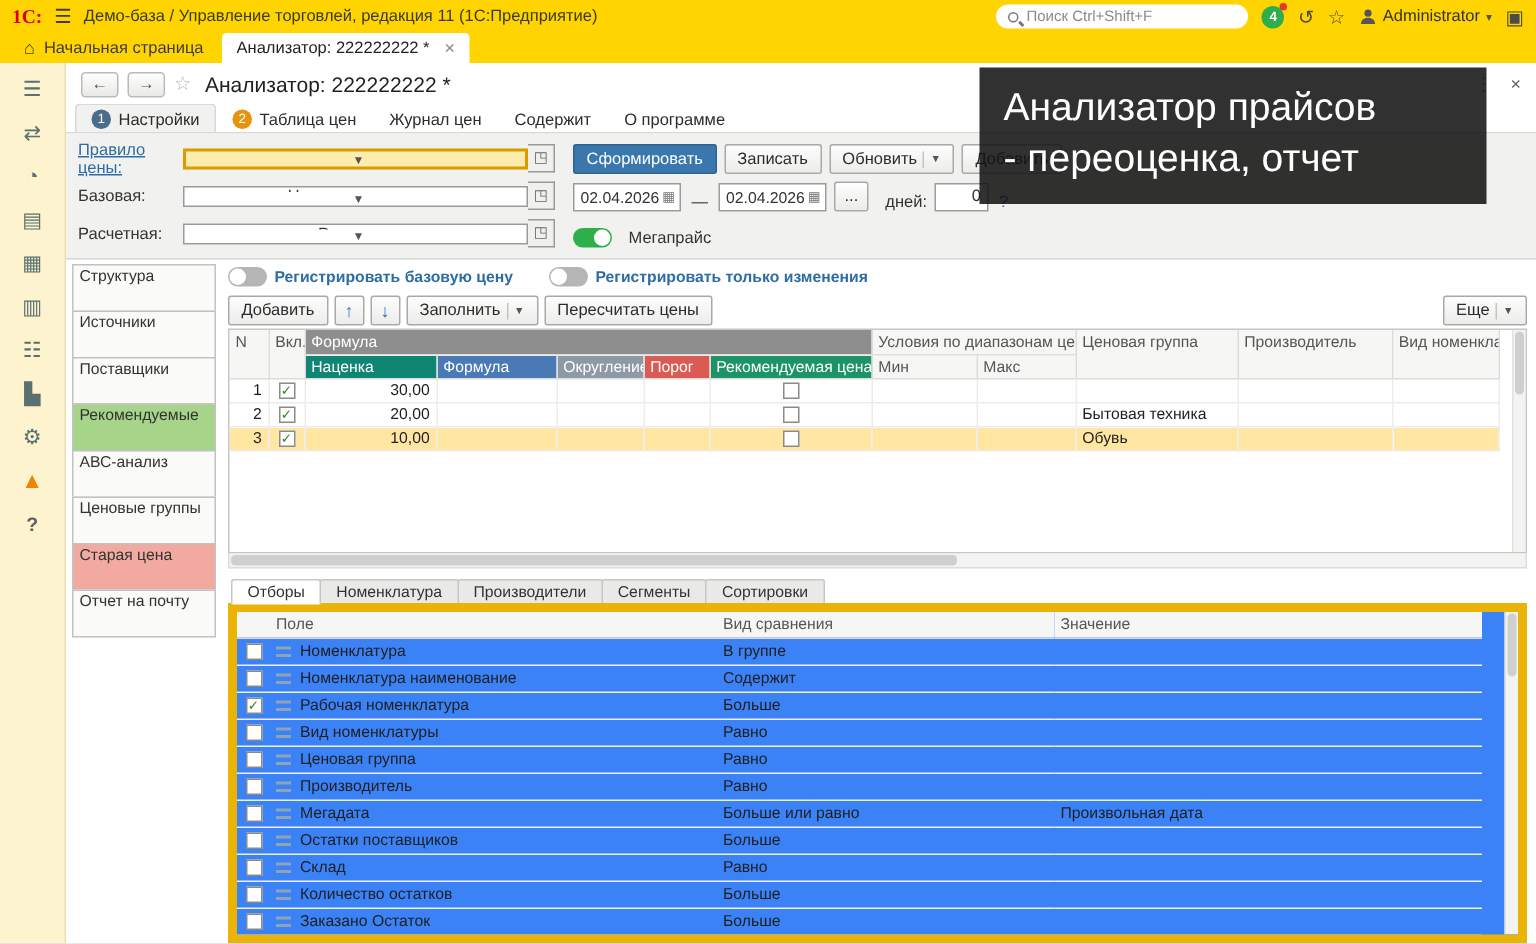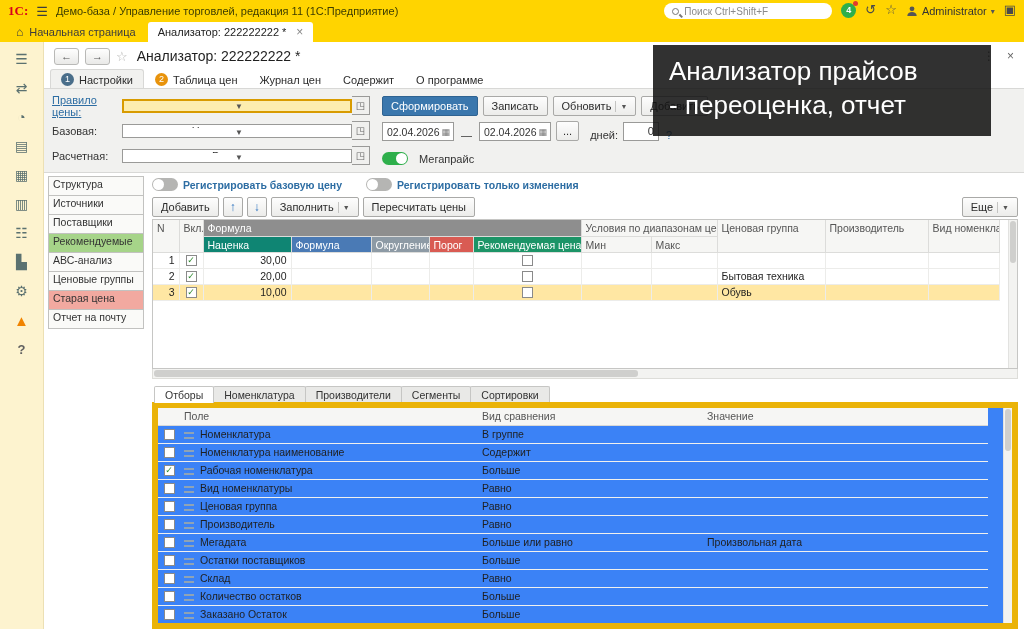--- a/index.html
+++ b/index.html
@@ -5,21 +5,21 @@
   * { margin:0; padding:0; box-sizing:border-box; }
   body { font-family:"Liberation Sans","DejaVu Sans",sans-serif; background:#888; }
   .screen { position:relative; width:1024px; height:629px; background:#fff; overflow:hidden; font-size:11px; color:#333; }
 
   
   .topbar { position:absolute; top:0; left:0; right:0; height:22px; background:var(--brand_yellow,#ffd400);
             display:flex; align-items:center; padding:0 8px; gap:8px; z-index:5; }
   .logo { color:#d6001c; font-weight:bold; font-size:13px; font-family:"Liberation Serif","DejaVu Serif",serif; cursor:pointer; }
   .tb-menu { font-size:13px; color:#3c3c3c; cursor:pointer; }
   .tb-title { font-size:11px; color:#3c3c00; }
-  .tb-right { margin-left:auto; display:flex; gap:9px; }
+  .tb-right { margin-left:auto; display:flex; align-items:center; gap:9px; }
   .searchbox { width:168px; height:16px; background:#fff; border-radius:8px; display:flex; align-items:center;
                gap:5px; padding:0 8px; color:#8a8a8a; cursor:text; }
   .mag { width:7px; height:7px; border:1.5px solid #777; border-radius:50%; position:relative; flex:0 0 auto; }
   .mag::after { content:""; position:absolute; left:6px; top:6px; width:4px; height:1.5px; background:#777; transform:rotate(45deg); }
   .search-ph { font-size:10px; white-space:nowrap; overflow:hidden; }
   .notif { position:relative; width:15px; height:15px; background:var(--toggle_green,#2eaf4b); border-radius:50%;
            color:#fff; font-size:9px; font-weight:bold; text-align:center; line-height:15px; cursor:pointer; }
   .notif::after { content:""; position:absolute; right:-2px; top:-2px; width:5px; height:5px; border-radius:50%; background:#e23b2e; }
   .tbi { font-size:13px; color:#4a4a4a; cursor:pointer; line-height:1; }
   .user { display:flex; align-items:center; gap:4px; font-size:11px; color:#333; cursor:pointer; }
@@ -96,21 +96,21 @@
   .toggle { width:26px; height:13px; border-radius:7px; background:#b5b5b3; position:relative; display:inline-block;
             cursor:pointer; flex:0 0 auto; }
   .toggle .knob { position:absolute; top:1px; left:1px; width:11px; height:11px; border-radius:50%; background:#fff; }
   .toggle.on { background:var(--toggle_green,#2eaf4b); }
   .toggle.on .knob { left:auto; right:1px; }
   .mega-label { margin-left:6px; }
 
   
   .work { flex:1; display:flex; padding:3px 6px 0 4px; overflow:hidden; min-height:0; }
   .nav-col { width:96px; flex:0 0 auto; }
-  .nav-item { height:20px; border:1px solid #c2c2c0; margin-top:-1px; background:#fafaf8; padding:1px 4px;
+  .nav-item { height:32px; border:1px solid #c2c2c0; margin-top:-1px; background:#fafaf8; padding:1px 4px;
               font-size:10.5px; line-height:13px; cursor:pointer; white-space:nowrap; overflow:hidden; }
   .nav-item:first-child { margin-top:0; }
   .nav-item.green { background:var(--item_green,#a6d489); }
   .nav-item.red { background:var(--item_red,#f2a9a0); }
 
   .right-col { flex:1; margin-left:8px; display:flex; flex-direction:column; min-width:0; }
   .reg-row { display:flex; gap:24px; align-items:center; height:17px; flex:0 0 auto; }
   .reg { display:flex; align-items:center; gap:5px; cursor:pointer; }
   .reg-label { color:var(--link_blue,#2d6da3); font-weight:bold; font-size:10.5px; }
 

